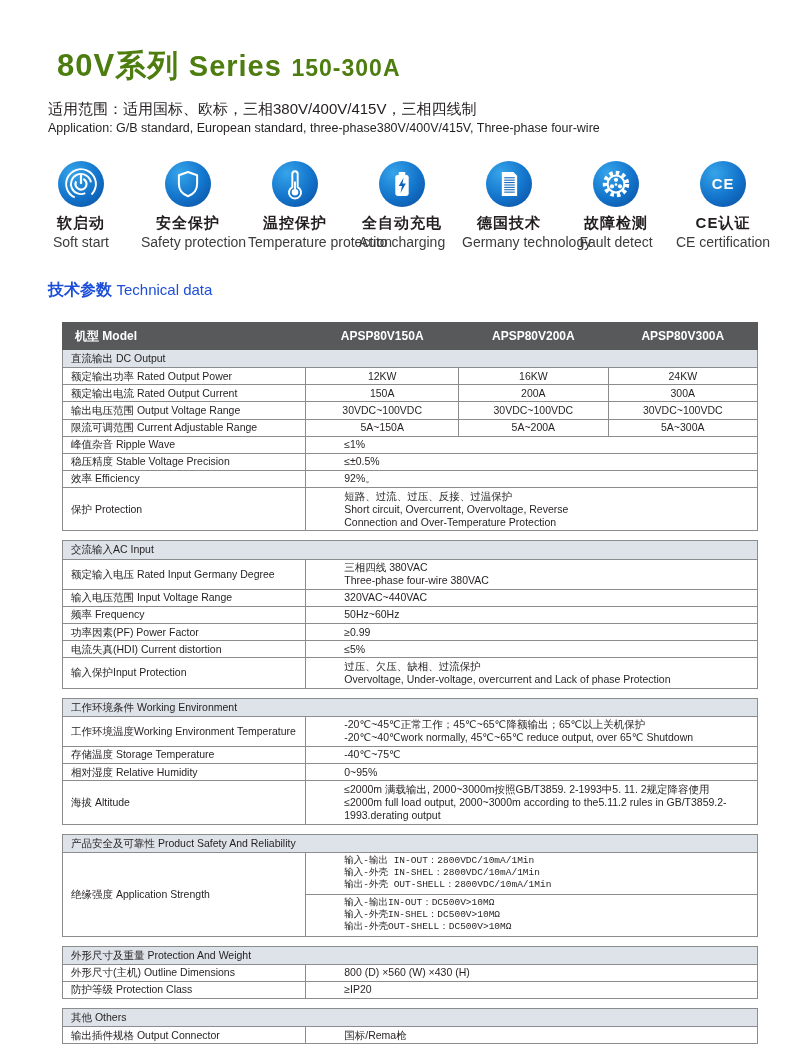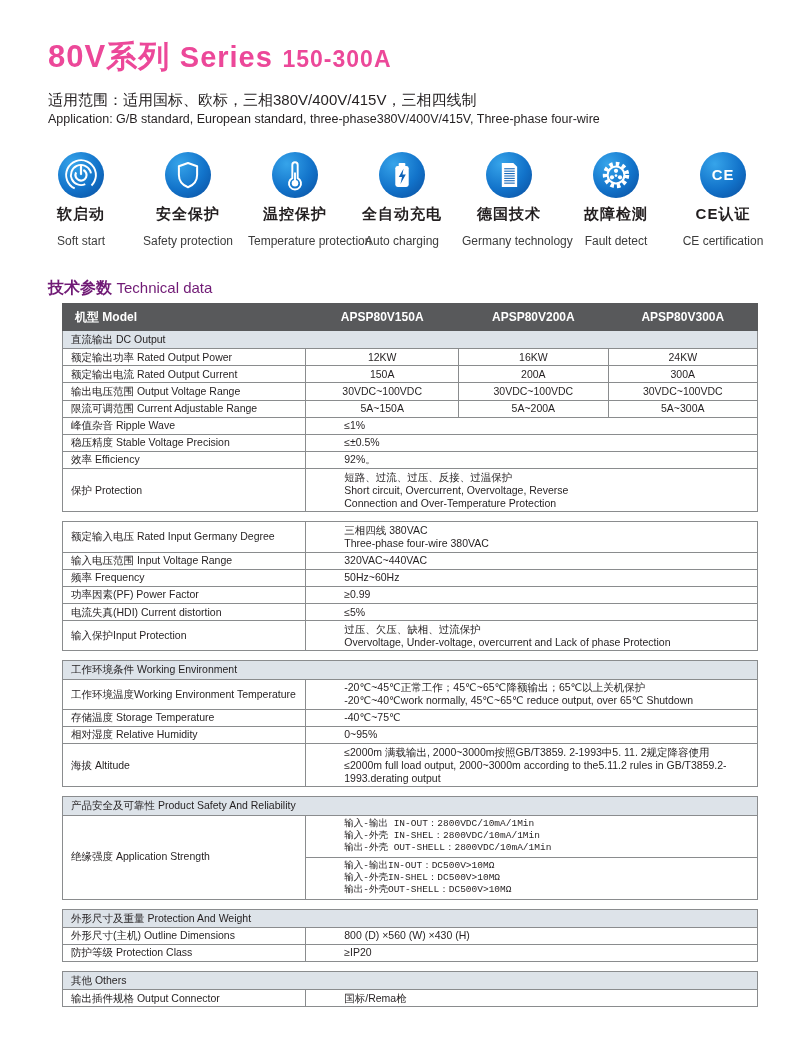--- a/index.html
+++ b/index.html
@@ -1,38 +1,38 @@
 <!DOCTYPE html>
 <html><head>
 <meta charset="utf-8">
 <style>
   * { box-sizing: border-box; }
   body { margin: 0; background: #fff; font-family: "Liberation Sans", "DejaVu Sans", sans-serif; color: #231f20; }
   .page { position: relative; width: 800px; height: 1044px; background: #fff; overflow: hidden; }
 
   
   .hd { padding: 36px 48px 0; }
-  h1 { margin: 0; font-size: 31px; font-weight: bold; color: #ec4899; letter-spacing: 1px; }
+  h1 { margin: 9px; font-size: 31px; font-weight: bold; color: #4d7c0f; letter-spacing: 1px; }
   .t-series { font-size: 29px; }
   .t-range { font-size: 23px; }
   .scope-zh { margin: 13px 0 2px; font-size: 15px; }
   .scope-en { margin: 0; font-size: 12.5px; }
 
   
   .features { display: flex; justify-content: space-between; padding: 26px 30px 0 34px; }
   .feature { width: 94px; text-align: center; }
   .fi-circle { width: 46px; height: 46px; margin: 0 auto; border-radius: 50%;
     background: radial-gradient(circle at 32% 26%, #36a4ea 0%, #1273ca 55%, #0a4c9c 100%); }
   .fi-plain { background: none; border-radius: 0; }
   .fi-circle svg { display: block; }
   .fi-zh { margin-top: 7px; font-size: 15px; font-weight: 600; letter-spacing: 1px; color: #221e1f; white-space: nowrap; }
-  .fi-en { margin-top: 10px; font-size: 12px; color: #3c3c3c; white-space: nowrap; }
+  .fi-en { margin-top: 1px; font-size: 14px; color: #3c3c3c; white-space: nowrap; }
 
   
-  .tech { margin: 30px 0 4px 48px; font-size: 16px; font-weight: bold; color: #701a75; }
+  .tech { margin: 30px 0 21px 48px; font-size: 16px; font-weight: bold; color: #1d4ed8; }
   .tech-en { font-weight: normal; font-size: 15px; }
 
   
   table.spec { width: 696px; margin: 0 0 9px 62px; border-collapse: collapse; table-layout: fixed;
     font-size: 10.5px; color: #231f20; }
   .spec td, .spec th { border: 1px solid #8a8c8e; line-height: 1.25; vertical-align: middle; }
   col.c0 { width: 35%; } col.c1 { width: 22%; } col.c2 { width: 21.5%; } col.c3 { width: 21.5%; }
   .thead-row th { background: #58595b; color: #fff; font-size: 12px; font-weight: bold; height: 27px;
     border-color: #58595b; text-align: center; }
   .thead-row th + th { border-left: 1px solid #e6e6e6; }
@@ -230,20 +230,23 @@
     </table>
 
   <table class="spec">
     <colgroup>
         <col class="c0">
         <col class="c1">
         <col class="c2">
         <col class="c3">
       </colgroup>
     <tbody>
+        <tr class="sec">
+      <td colspan="4">交流输入AC Input</td>
+    </tr>
     <tr>
       <td class="lbl">额定输入电压 Rated Input Germany Degree</td>
       <td class="sp" colspan="3">
         <div>三相四线  380VAC</div>
         <div>Three-phase four-wire 380VAC</div>
       </td>
     </tr>
     <tr>
       <td class="lbl">输入电压范围 Input Voltage Range</td>
       <td class="sp" colspan="3">320VAC~440VAC</td>

